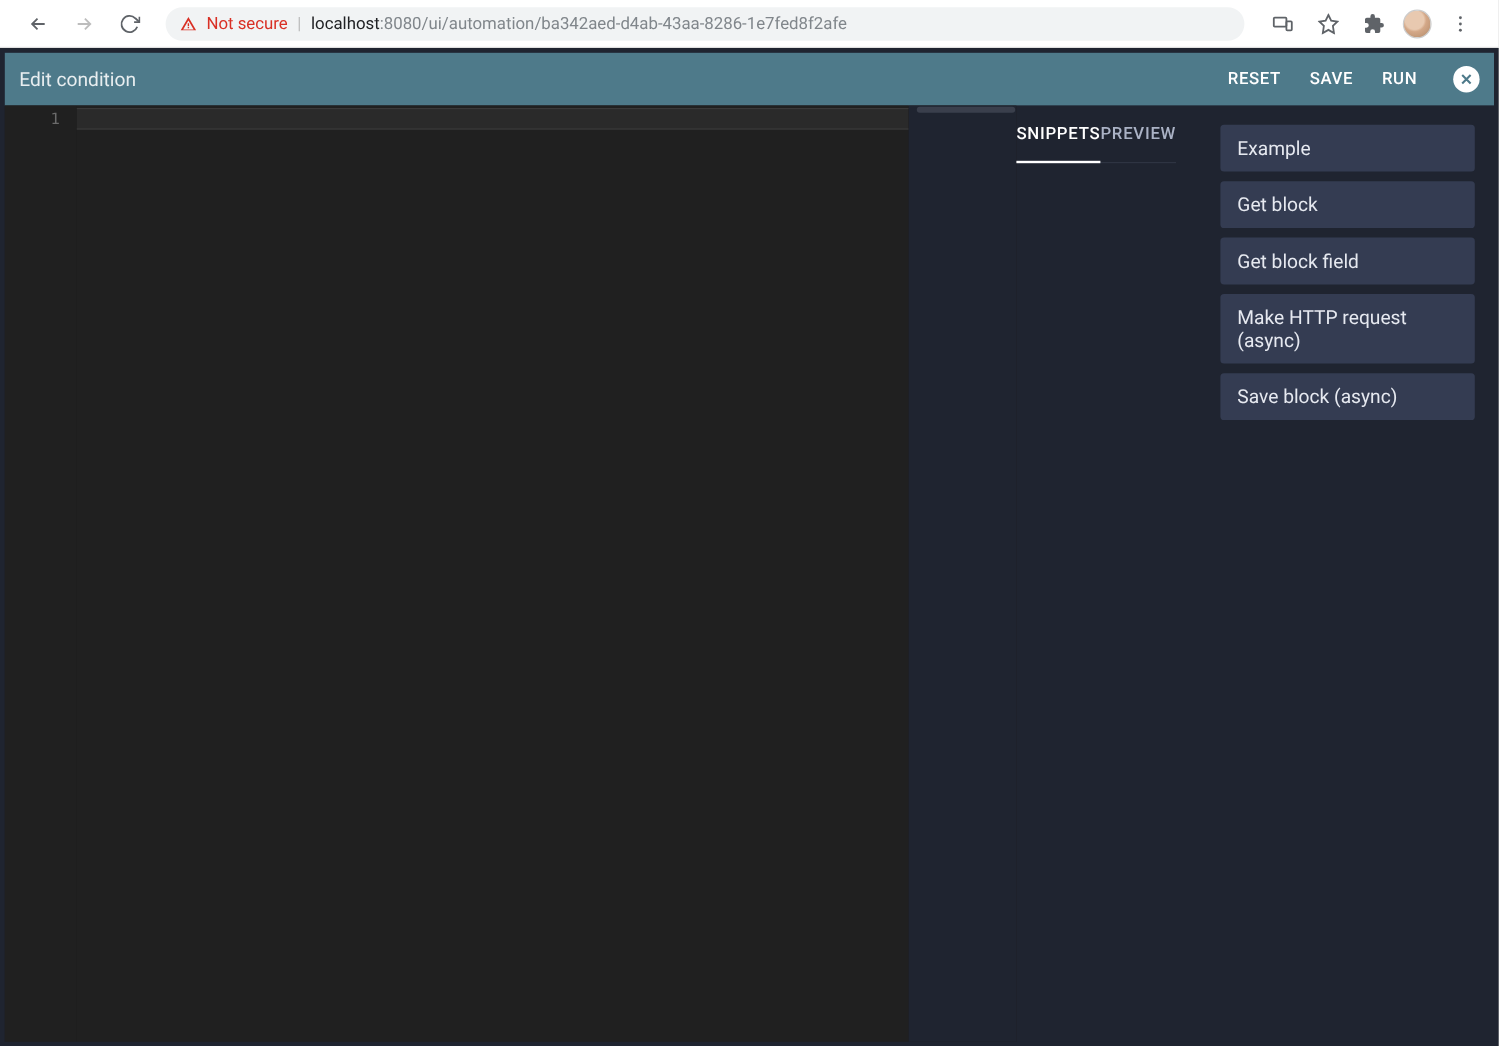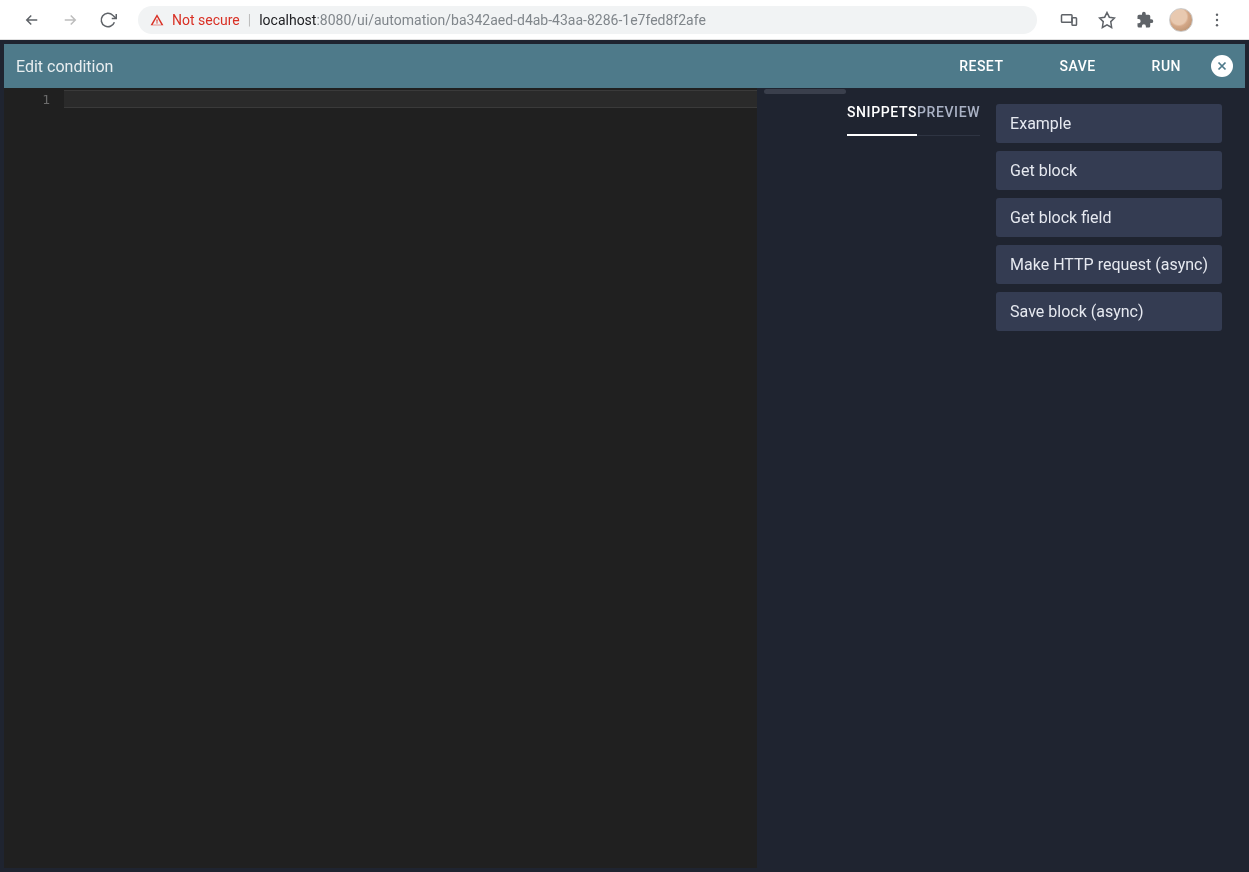--- a/index.html
+++ b/index.html
@@ -90,21 +90,20 @@
       display: flex;
       align-items: center;
       gap: 24px;
     }
     .header-btn {
       color: #fff;
       font-size: 14px;
       font-weight: 500;
       letter-spacing: 0.5px;
       cursor: pointer;
-      margin-left: 32px;
     }
     .close-btn {
       width: 22px; height: 22px;
       background: #fff;
       border-radius: 50%;
       display: flex;
       align-items: center;
       justify-content: center;
       color: #4e7a8a;
       margin-left: 6px;
@@ -209,20 +208,21 @@
       gap: 8px;
       overflow-y: auto;
     }
     .snippet-item {
       background: #343c52;
       color: #e6e9f0;
       font-size: 16px;
       padding: 10px 14px;
       border-radius: 3px;
       cursor: pointer;
+      margin-left: 21px;
     }
   </style>
 </head>
 <body>
 
 <div class="browser-chrome">
   <div class="nav-btn">
     <svg viewBox="0 0 24 24" fill="none" stroke="currentColor" stroke-width="2">
         <path d="M19 12H5M11 18l-6-6 6-6"></path>
       </svg>

